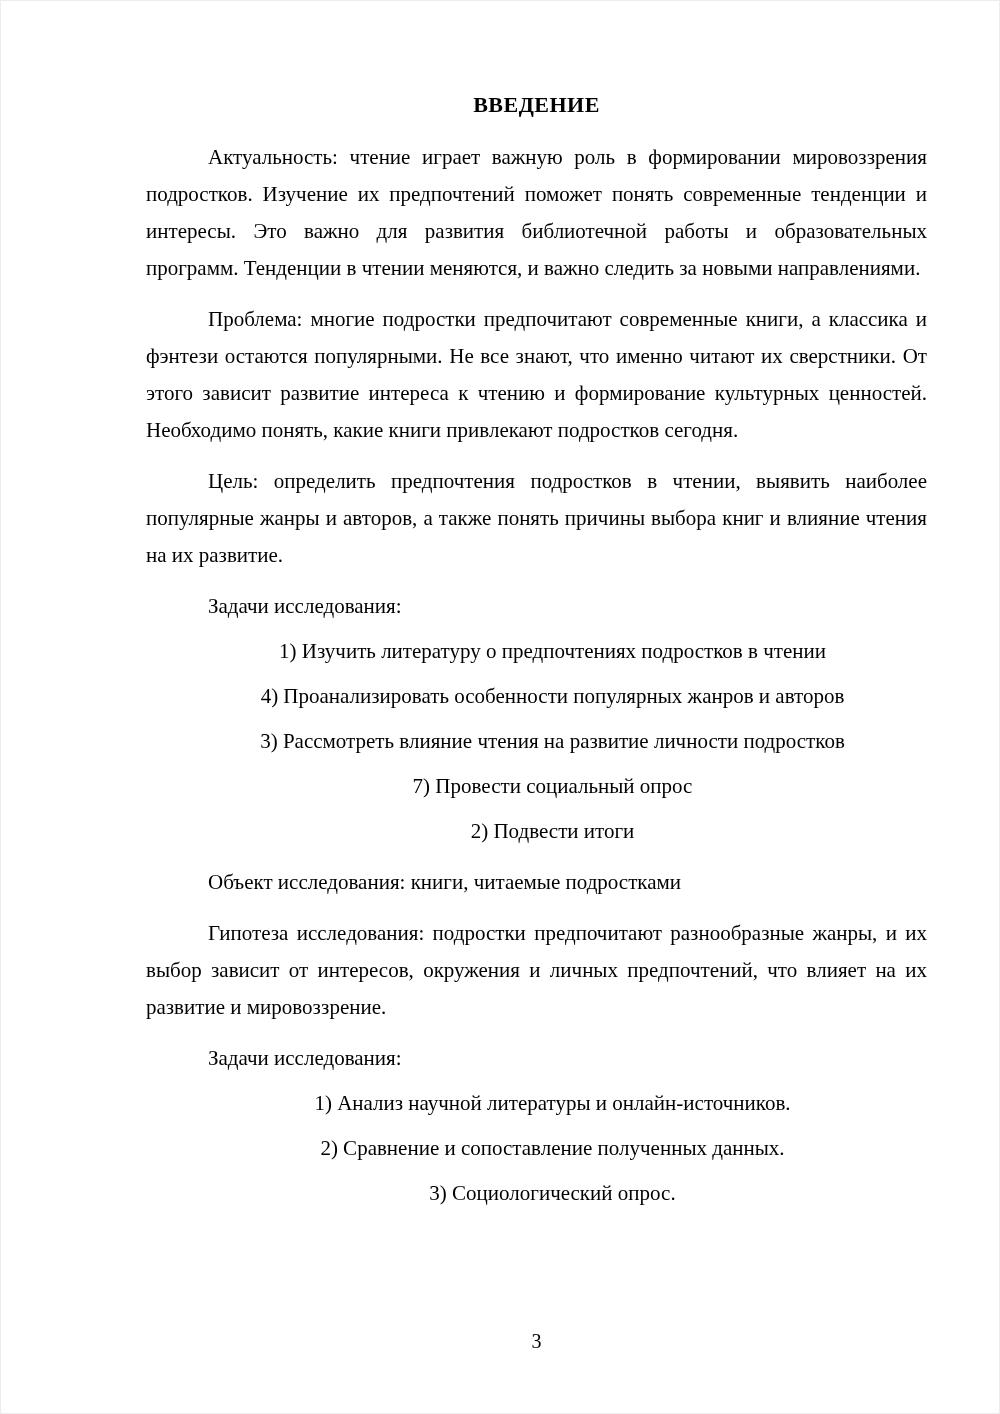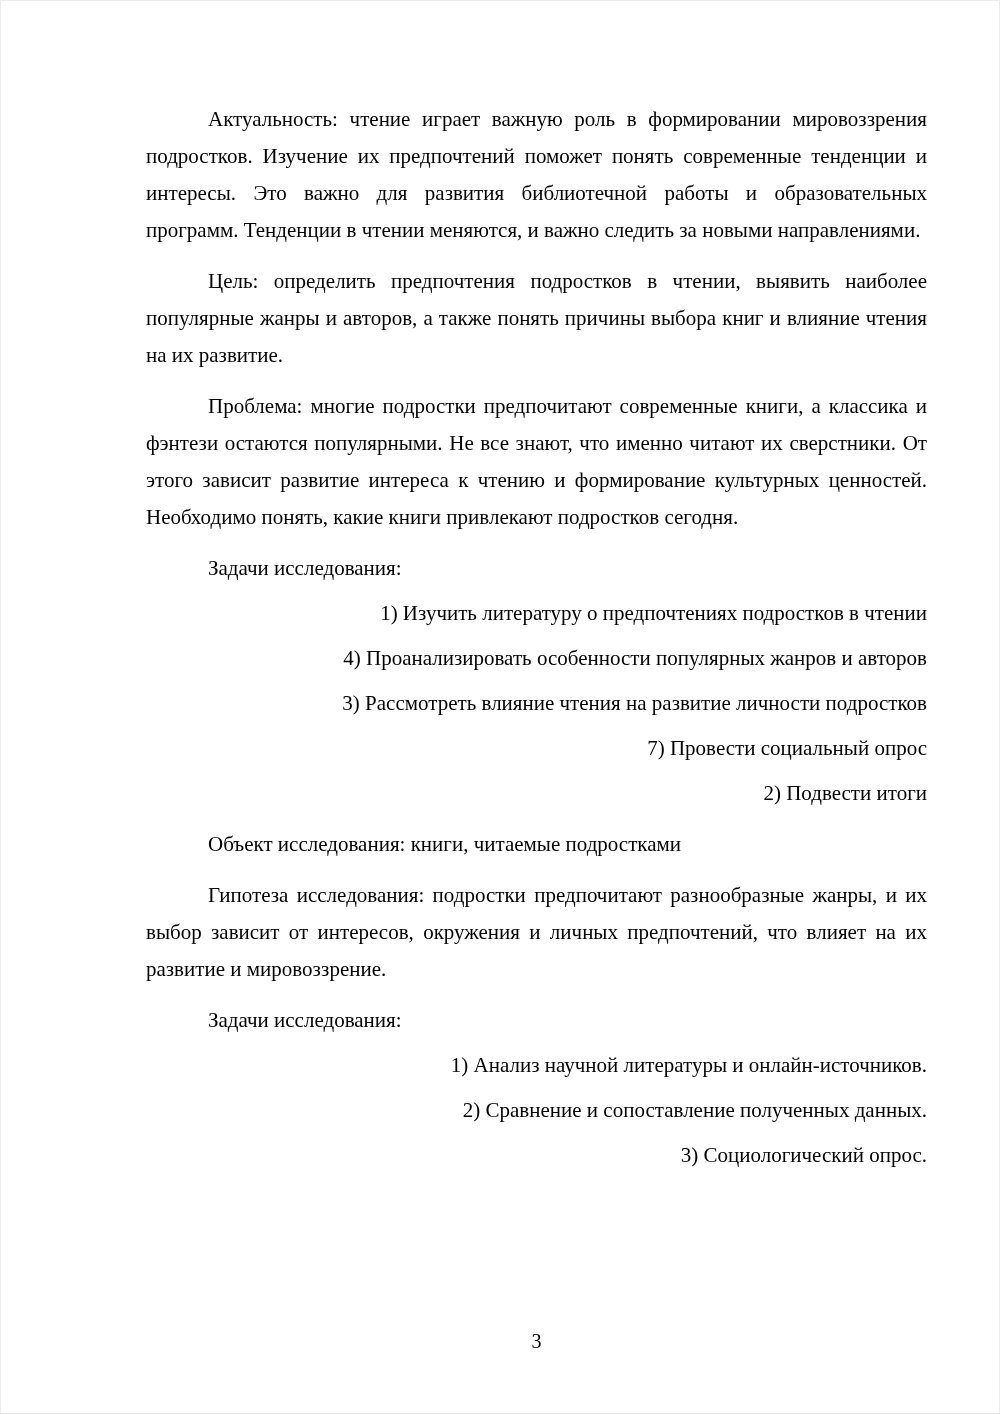--- a/index.html
+++ b/index.html
@@ -37,42 +37,43 @@
     line-height: 37px;
     text-align: justify;
     text-align-last: left;
     text-indent: 62px;
   }
   .list-item {
     margin: 0 0 8px 0;
     padding-left: 32px;
     font-size: 21px;
     line-height: 37px;
-    text-align: right;
+    text-align: center;
     text-indent: 0;
   }
   .page-number {
     position: absolute;
     left: 145px;
     right: 72px;
     top: 1328px;
     text-align: center;
     font-size: 20px;
     line-height: 24px;
   }
 </style>
 </head>
 <body>
 
 <div class="page">
 
+  <h1 class="doc-title">ВВЕДЕНИЕ</h1>
 
   <p class="para">Актуальность: чтение играет важную роль в формировании мировоззрения подростков. Изучение их предпочтений поможет понять современные тенденции и интересы. Это важно для развития библиотечной работы и образовательных программ. Тенденции в чтении меняются, и важно следить за новыми направлениями.</p>
+  <p class="para">Проблема: многие подростки предпочитают современные книги, а классика и фэнтези остаются популярными. Не все знают, что именно читают их сверстники. От этого зависит развитие интереса к чтению и формирование культурных ценностей. Необходимо понять, какие книги привлекают подростков сегодня.</p>
   <p class="para">Цель: определить предпочтения подростков в чтении, выявить наиболее популярные жанры и авторов, а также понять причины выбора книг и влияние чтения на их развитие.</p>
-  <p class="para">Проблема: многие подростки предпочитают современные книги, а классика и фэнтези остаются популярными. Не все знают, что именно читают их сверстники. От этого зависит развитие интереса к чтению и формирование культурных ценностей. Необходимо понять, какие книги привлекают подростков сегодня.</p>
   <p class="para">Задачи исследования:</p>
 
   <p class="list-item">1) Изучить литературу о предпочтениях подростков в чтении</p>
   <p class="list-item">4) Проанализировать особенности популярных жанров и авторов</p>
   <p class="list-item">3) Рассмотреть влияние чтения на развитие личности подростков</p>
   <p class="list-item">7) Провести социальный опрос</p>
   <p class="list-item">2) Подвести итоги</p>
 
   <p class="para">Объект исследования: книги, читаемые подростками</p>
   <p class="para">Гипотеза исследования: подростки предпочитают разнообразные жанры, и их выбор зависит от интересов, окружения и личных предпочтений, что влияет на их развитие и мировоззрение.</p>

